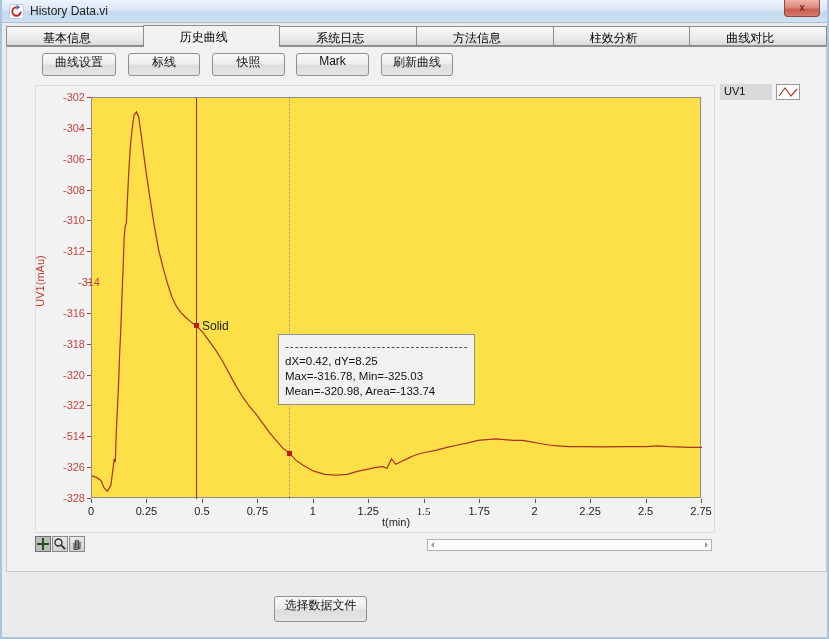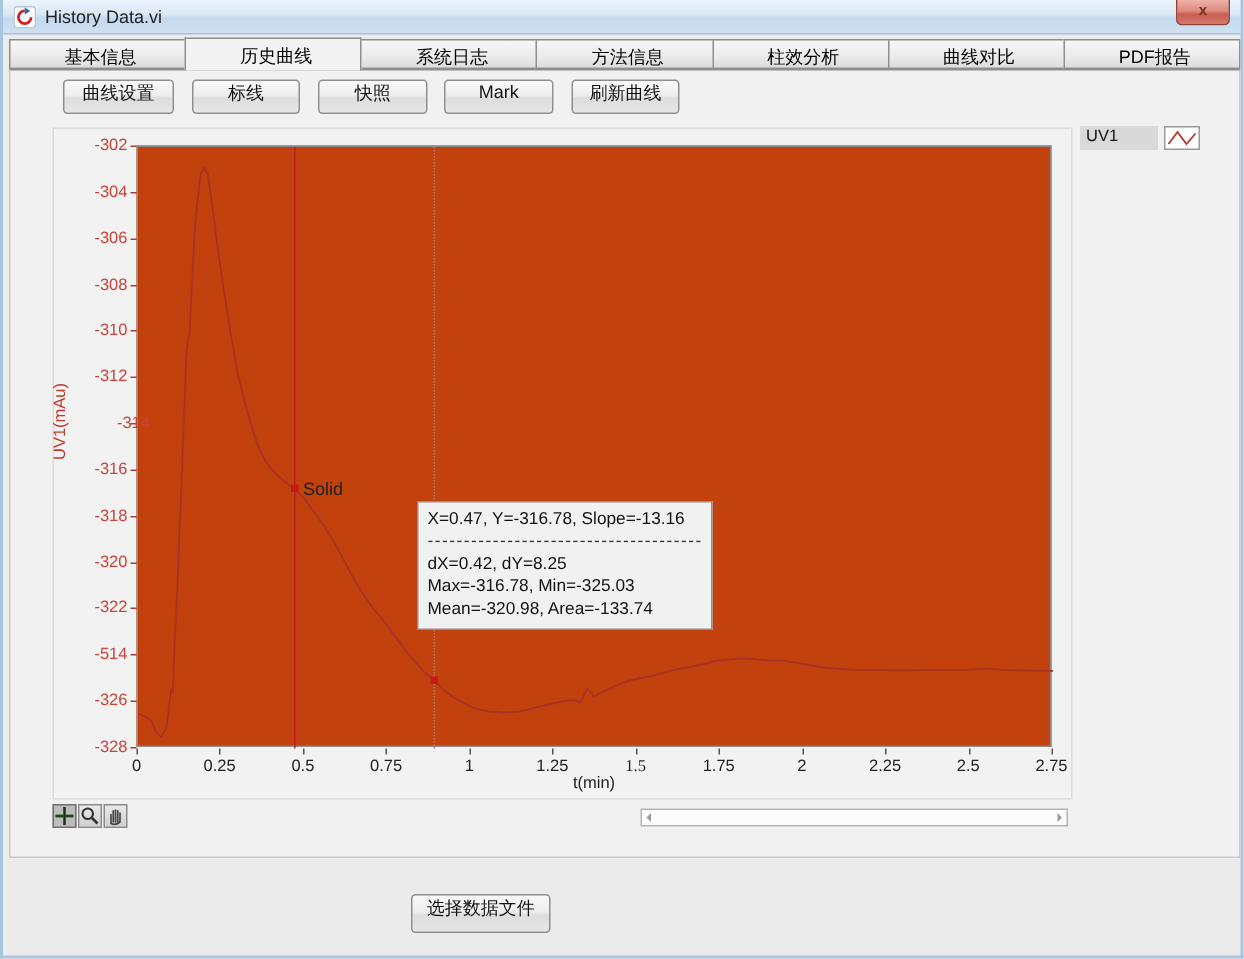--- a/index.html
+++ b/index.html
@@ -34,21 +34,21 @@
   .panel { position:absolute; left:4px; top:46px; width:821px; height:526px;
            background:#f1f1f1; border:1px solid #c9c9c9; border-top:1px solid #8e8e8e; }
 
   .btn { position:absolute; height:23px; background:linear-gradient(180deg,#f9f9f9 0%,#eeeeee 45%,#dddddd 55%,#e6e6e6 100%);
          border:1px solid #8f8f8f; border-radius:3px; font-size:12px; color:#111; text-align:center; cursor:default; }
 
   
   .graph-widget { position:absolute; left:33px; top:85px; width:680px; height:448px;
                   background:#f2f2f2; border:1px solid #dcdcdc; }
   .plot-area { position:absolute; left:55px; top:11px; width:610px; height:401px;
-               background:#c2410c; border:1px solid #8c8c8c; }
+               background:#fde047; border:1px solid #8c8c8c; }
   .plot-area svg { position:absolute; left:0; top:0; }
   .y-axis-title { position:absolute; left:-46px; top:189px; width:100px; text-align:center;
                   transform:rotate(-90deg); color:#c0392b; font-size:11px; }
   .x-axis-title { position:absolute; left:300px; top:430px; width:120px; text-align:center; color:#222; font-size:11px; }
   .ytick { position:absolute; width:40px; text-align:right; color:#c5453c; font-size:11px; }
   .ytickmark { position:absolute; width:4px; height:1px; background:#b03a30; }
   .xtick { position:absolute; width:40px; text-align:center; color:#222; font-size:11px; }
   .xtickmark { position:absolute; width:1px; height:4px; background:#555; }
 
   .cursor-line-solid { position:absolute; top:0; width:1px; height:401px; background:#bb1f1f; }
@@ -99,21 +99,20 @@
     </div>
   </div>
 
   <div class="tabbar">
       <div class="tab">基本信息</div>
       <div class="tab active">历史曲线</div>
       <div class="tab">系统日志</div>
       <div class="tab">方法信息</div>
       <div class="tab">柱效分析</div>
       <div class="tab">曲线对比</div>
-      <div class="tab">PDF报告</div>
     </div>
 
   <div class="panel"></div>
 
   <div class="btn" style="left:40px; top:53px; width:74px;">曲线设置</div>
   <div class="btn" style="left:126px; top:53px; width:72px;">标线</div>
   <div class="btn" style="left:210px; top:53px; width:73px;text-align:center;">快照</div>
   <div class="btn" style="left:294px; top:53px; width:73px;">Mark</div>
   <div class="btn" style="left:379px; top:53px; width:72px;">刷新曲线</div>
 
@@ -125,21 +124,20 @@
       <svg width="610" height="401" viewBox="0 0 610 401">
         <polyline fill="none" stroke-width="1.2" stroke="#a93226" points="0.0,377.9 4.4,379.4 8.9,382.5 12.2,390.2 15.5,393.3 18.9,387.1 21.1,370.2 22.2,360.9 23.3,364.0 24.4,331.6 26.6,285.3 27.7,254.5 28.8,231.3 29.9,200.5 31.1,169.7 32.2,138.8 33.3,128.0 34.4,124.9 35.5,100.3 36.6,77.1 37.7,58.6 38.8,43.2 39.9,33.9 41.0,24.7 42.1,17.0 44.4,13.9 46.6,18.5 48.8,33.9 51.0,50.9 53.2,67.9 55.5,83.3 57.7,98.7 59.9,112.6 62.1,126.5 64.3,138.8 66.5,151.1 71.0,169.7 75.4,185.1 79.9,199.0 84.3,208.2 88.7,214.4 93.2,219.0 97.6,222.9 104.3,228.0 110.9,234.4 117.6,243.7 124.2,252.9 130.9,263.7 137.5,276.1 144.2,288.4 150.8,299.2 157.5,308.5 164.1,316.2 170.8,325.4 177.5,334.7 184.1,342.4 190.8,350.1 197.4,355.2 204.1,362.4 210.7,367.1 221.8,373.2 232.9,376.3 244.0,377.1 255.1,376.3 266.2,373.2 277.3,370.9 283.9,369.4 290.6,368.6 295.0,370.2 299.5,360.9 303.9,366.3 308.3,364.0 315.0,360.9 321.6,357.8 328.3,355.5 334.9,354.0 343.8,352.4 354.9,349.3 366.0,347.0 377.1,344.7 386.0,342.4 394.8,341.6 403.7,340.9 412.6,341.6 421.5,342.4 430.3,342.4 439.2,343.9 448.1,345.5 456.9,347.0 465.8,347.8 476.9,348.6 488.0,348.6 510.2,348.9 532.4,348.6 554.5,348.6 565.6,347.8 576.7,348.6 598.9,349.3 610.0,349.3"></polyline>
       </svg>
 
       <div class="cursor-line-solid" style="left: 104px;"></div>
         <div class="cursor-marker" style="left: 102px; top: 225px;"></div>
         <div class="cursor-label" style="left: 110px; top: 221px;">Solid</div>
         <div class="cursor-line-dotted" style="left: 197px;"></div>
         <div class="cursor-marker" style="left: 195px; top: 353px;"></div>
         <div class="tooltip">
-        <div>X=0.47, Y=-316.78, Slope=-13.16</div>
         <div class="sep">---------------------------------------</div>
         <div>dX=0.42, dY=8.25</div>
         <div>Max=-316.78, Min=-325.03</div>
         <div>Mean=-320.98, Area=-133.74</div>
       </div>
     </div>
   <div class="ytick" style="left: 9px; top: 5px;">-302</div>
       <div class="ytickmark" style="left: 51px; top: 11px;"></div>
       <div class="ytick" style="left: 9px; top: 35.8462px;">-304</div>
       <div class="ytickmark" style="left: 51px; top: 41.8462px;"></div>

